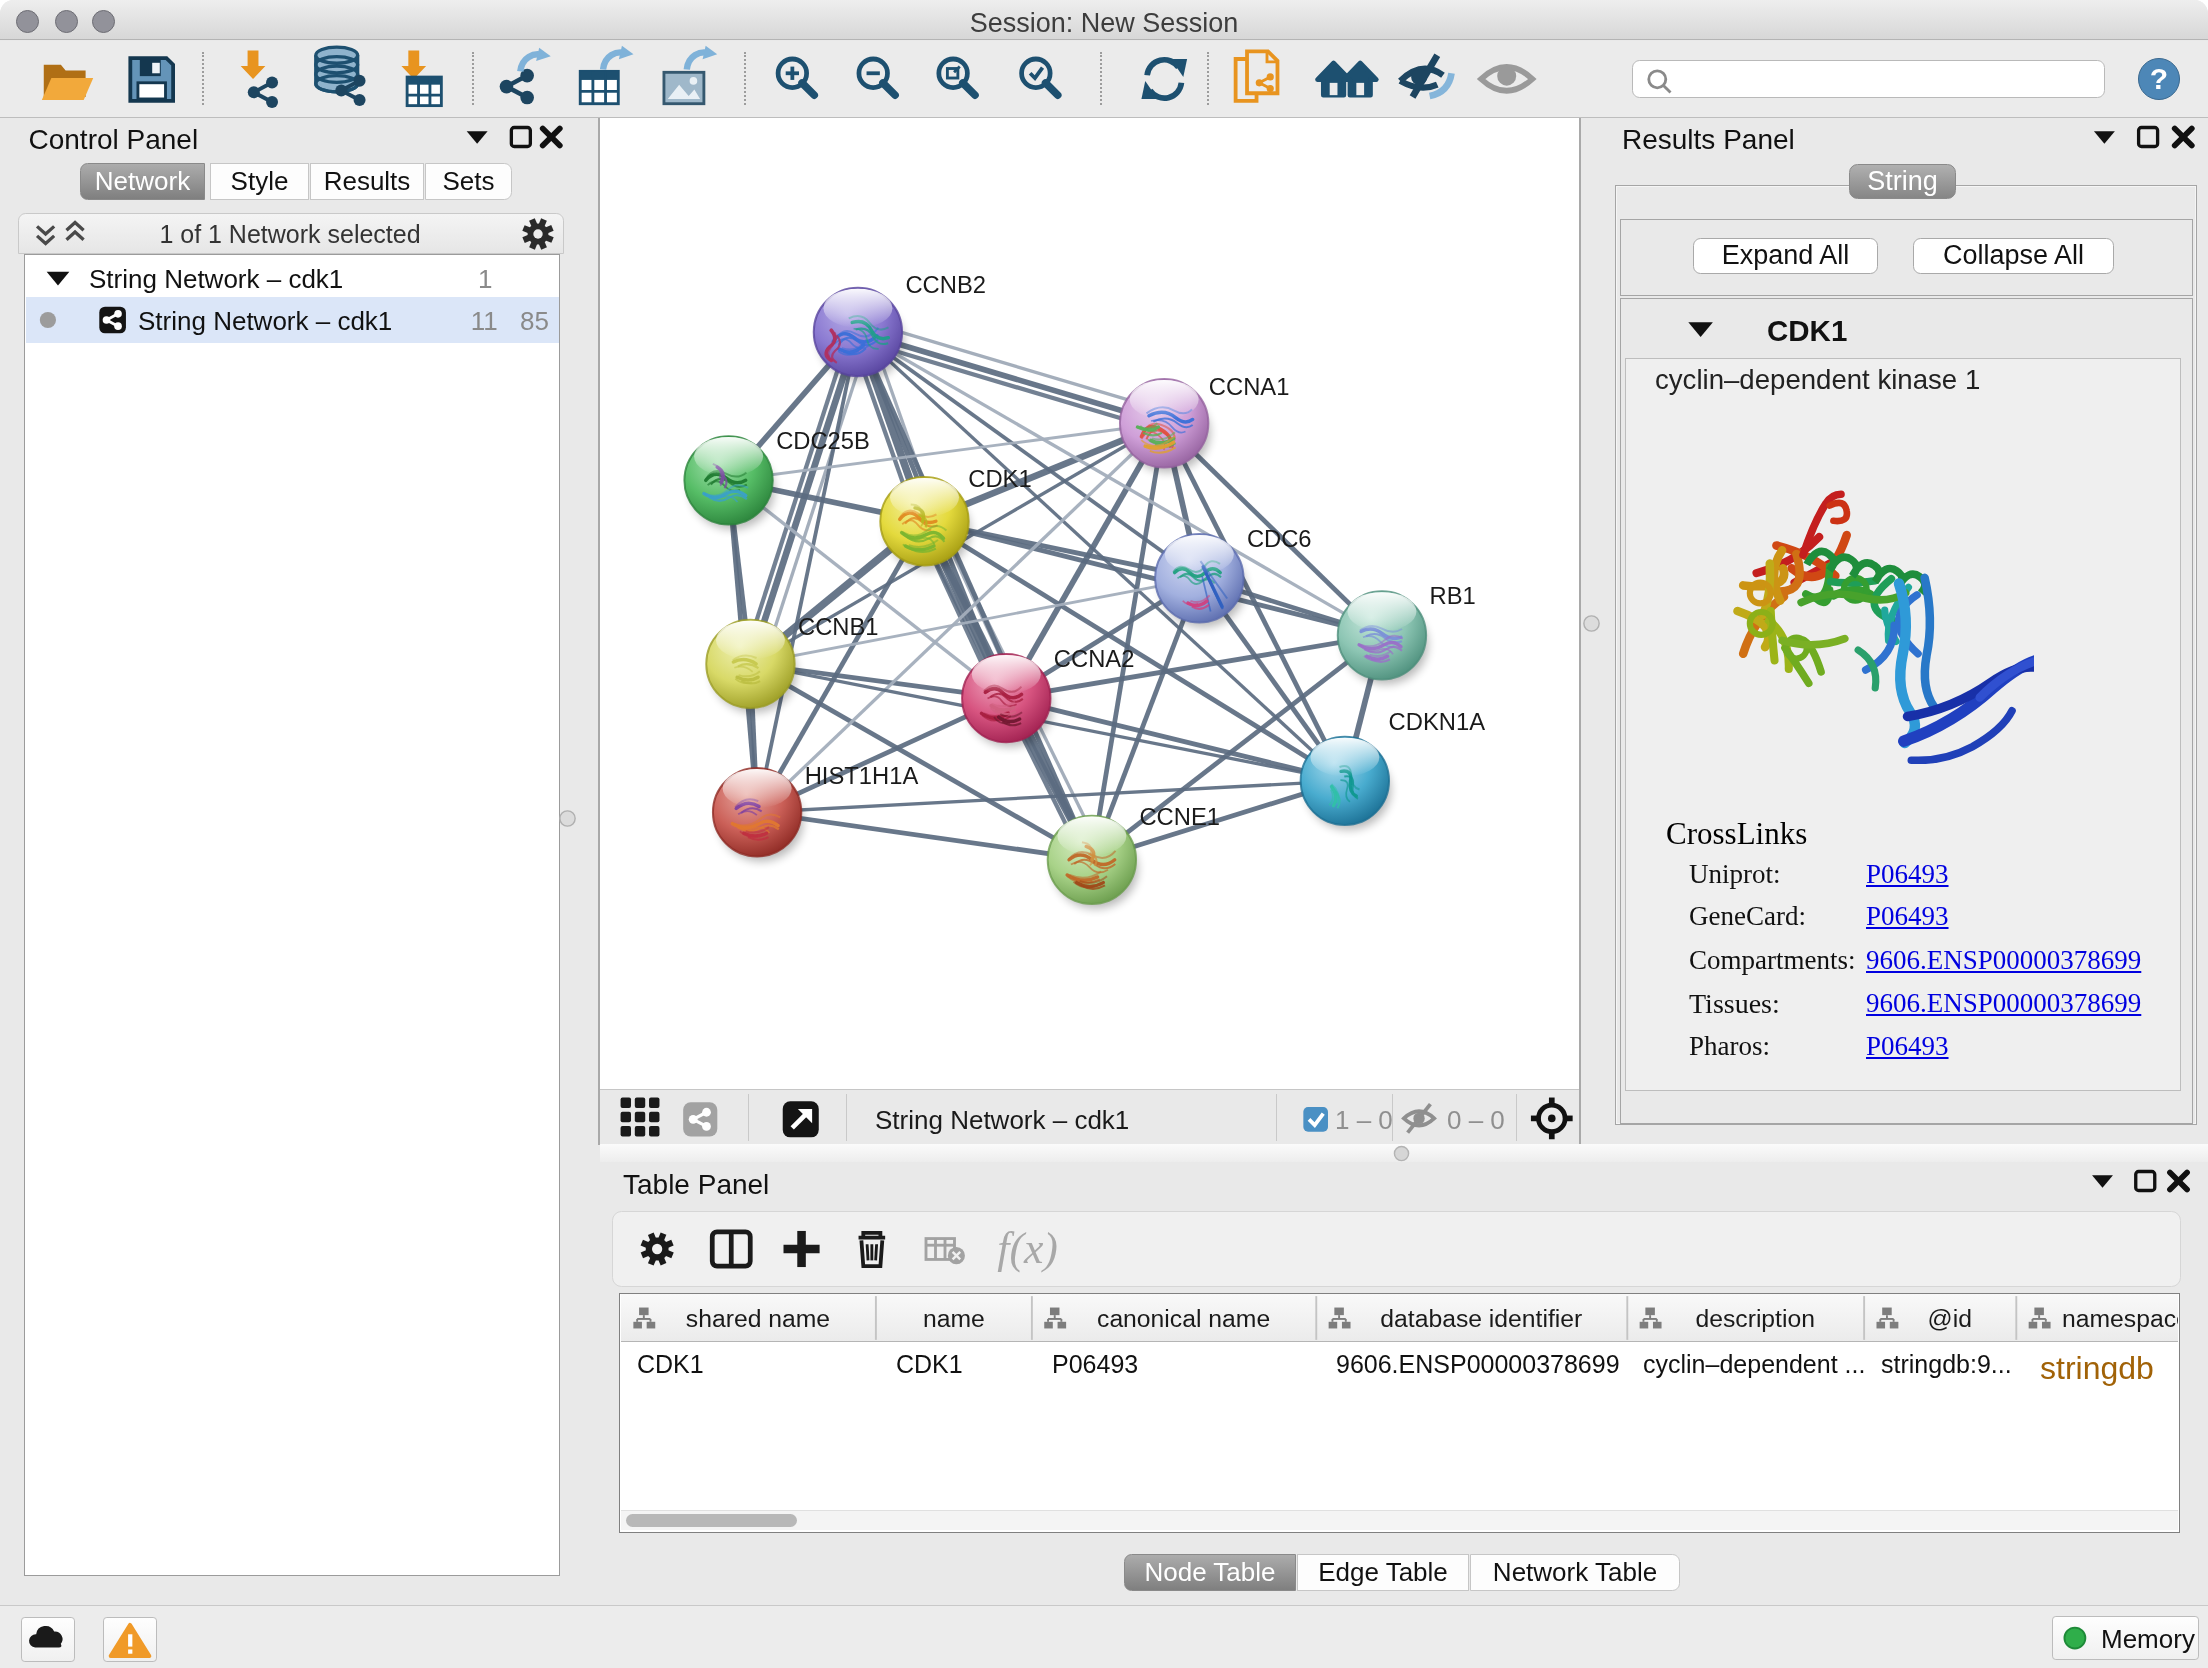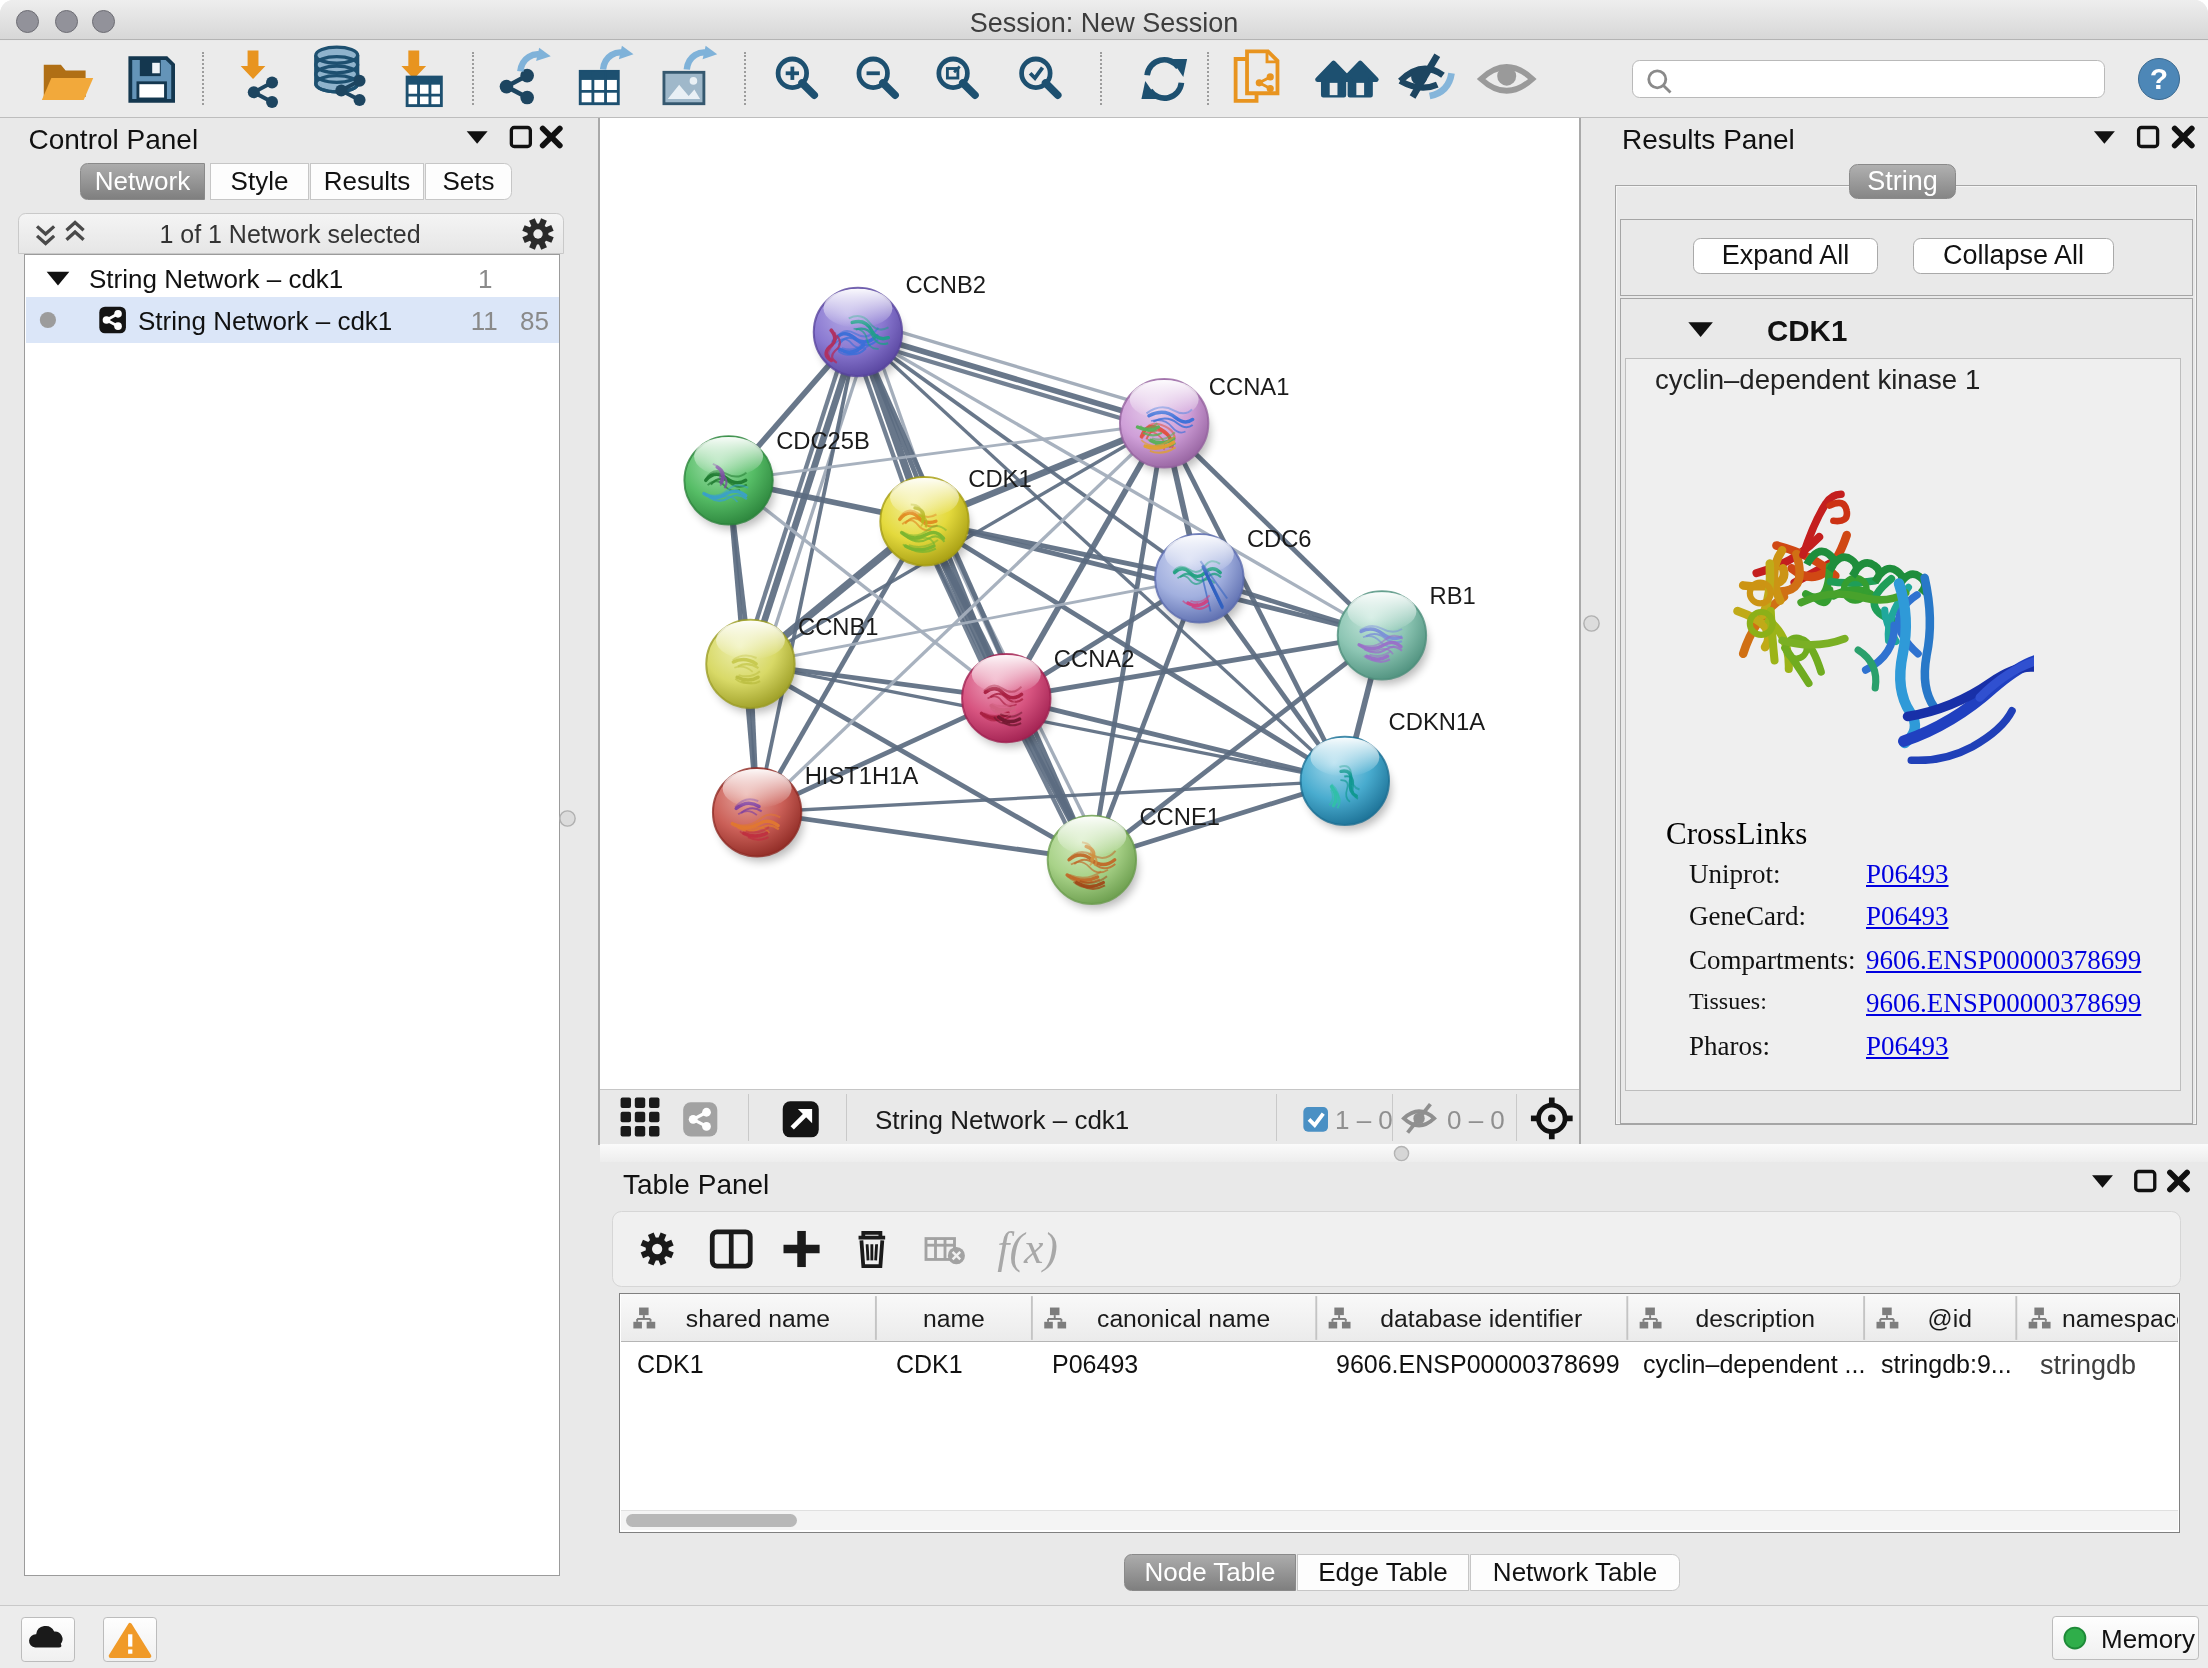--- a/index.html
+++ b/index.html
@@ -614,21 +614,21 @@
       <path d="M 256 316 q 34 2 64 -14 q 32 -18 42 -38" fill="none" stroke="#2040b8" stroke-width="8" stroke-linecap="round"></path>
       <path d="M 328 250 q 28 -28 58 -38" fill="none" stroke="#3050d0" stroke-width="9" stroke-linecap="round"></path>
     </svg>
     <div class="abs" style="left:1666px;top:816px;font-size:31px;font-weight:400;color:#000;font-family:'Liberation Serif',serif">CrossLinks</div>
     <div class="abs" style="left:1689px;top:859px;font-size:27px;color:#111;font-family:'Liberation Serif',serif">Uniprot:</div>
     <div class="abs" style="left:1866px;top:859px;font-size:27px;color:#0000e0;text-decoration:underline;font-family:'Liberation Serif',serif">P06493</div>
     <div class="abs" style="left:1689px;top:901px;font-size:27px;color:#111;font-family:'Liberation Serif',serif">GeneCard:</div>
     <div class="abs" style="left:1866px;top:901px;font-size:27px;color:#0000e0;text-decoration:underline;font-family:'Liberation Serif',serif">P06493</div>
     <div class="abs" style="left:1689px;top:945px;font-size:27px;color:#111;font-family:'Liberation Serif',serif">Compartments:</div>
     <div class="abs" style="left:1866px;top:945px;font-size:27px;color:#0000e0;text-decoration:underline;font-family:'Liberation Serif',serif">9606.ENSP00000378699</div>
-    <div class="abs" style="left:1689px;top:988px;font-size:24px;color:#111;font-family:'Liberation Serif',serif">Tissues:</div>
+    <div class="abs" style="left:1689px;top:988px;font-size:28px;color:#111;font-family:'Liberation Serif',serif">Tissues:</div>
     <div class="abs" style="left:1866px;top:988px;font-size:27px;color:#0000e0;text-decoration:underline;font-family:'Liberation Serif',serif">9606.ENSP00000378699</div>
     <div class="abs" style="left:1689px;top:1031px;font-size:27px;color:#111;font-family:'Liberation Serif',serif">Pharos:</div>
     <div class="abs" style="left:1866px;top:1031px;font-size:27px;color:#0000e0;text-decoration:underline;font-family:'Liberation Serif',serif">P06493</div>
     <div class="abs ptitle" style="left:623px;top:1169px">Table Panel</div>
     <svg style="position:absolute;left:2054px;top:1162px" width="154" height="38" viewBox="0 0 162 40">
       <path d="M 40 13.95 L 62 13.95 L 51 27.15 Z" fill="#111"></path>
       <rect x="86" y="10" width="20" height="20" rx="3" fill="none" stroke="#111" stroke-width="3.5"></rect>
       <line x1="122" y1="11" x2="140" y2="29" stroke="#111" stroke-width="6" stroke-linecap="round"></line>
       <line x1="122" y1="29" x2="140" y2="11" stroke="#111" stroke-width="6" stroke-linecap="round"></line>
     </svg>
@@ -718,21 +718,21 @@
       <rect x="1480" y="29" width="9" height="7" fill="#7d7d7d"></rect>
       <rect x="1494" y="29" width="9" height="7" fill="#7d7d7d"></rect>
       <text x="1515" y="34" font-family="Liberation Sans,sans-serif" font-size="26" fill="#1a1a1a">namespace</text>
     </svg>
     <div class="abs" style="left:637px;top:1350px;font-size:25px;color:#111">CDK1</div>
     <div class="abs" style="left:896px;top:1350px;font-size:25px;color:#111">CDK1</div>
     <div class="abs" style="left:1052px;top:1350px;font-size:25px;color:#111">P06493</div>
     <div class="abs" style="left:1336px;top:1350px;font-size:25px;color:#111">9606.ENSP00000378699</div>
     <div class="abs" style="left:1643px;top:1350px;font-size:25px;color:#111">cyclin–dependent ...</div>
     <div class="abs" style="left:1881px;top:1350px;font-size:25px;color:#111">stringdb:9...</div>
-    <div class="abs" style="left:2040px;top:1350px;font-size:27px;color:#404040">stringdb</div>
+    <div class="abs" style="left:2040px;top:1350px;font-size:32px;color:#a16207">stringdb</div>
     <div class="abs" style="left:621px;top:1510px;width:1557px;height:20px;background:#f4f4f4;border-top:1px solid #e0e0e0"></div>
     <div class="abs" style="left:626px;top:1514px;width:171px;height:13.3px;background:#b8b8b8;border-radius:6.7px"></div>
     <div class="tab tabsel" style="left:1124px;top:1554px;width:172px;border-radius:7.6px 0 0 7.6px">Node Table</div>
     <div class="tab" style="left:1297px;top:1554px;width:172px">Edge Table</div>
     <div class="tab" style="left:1470px;top:1554px;width:210px;border-radius:0 7.6px 7.6px 0">Network Table</div>
     <div class="abs" style="left:0;top:1605px;width:2208px;height:64px;background:#ececec;border-top:1px solid #c9c9c9"></div>
     <div class="abs greybtn" style="left:21px;top:1617px;width:54px;height:45px"></div>
     <svg style="position:absolute;left:21px;top:1617px" width="54" height="45" viewBox="0 0 57 47">
       <path d="M 15 32 a 7 7 0 0 1 1 -14 a 10 10 0 0 1 19 -3 a 8 8 0 0 1 7 13 q 2 4 -2 4 Z" fill="#1a1a1a"></path>
     </svg>

